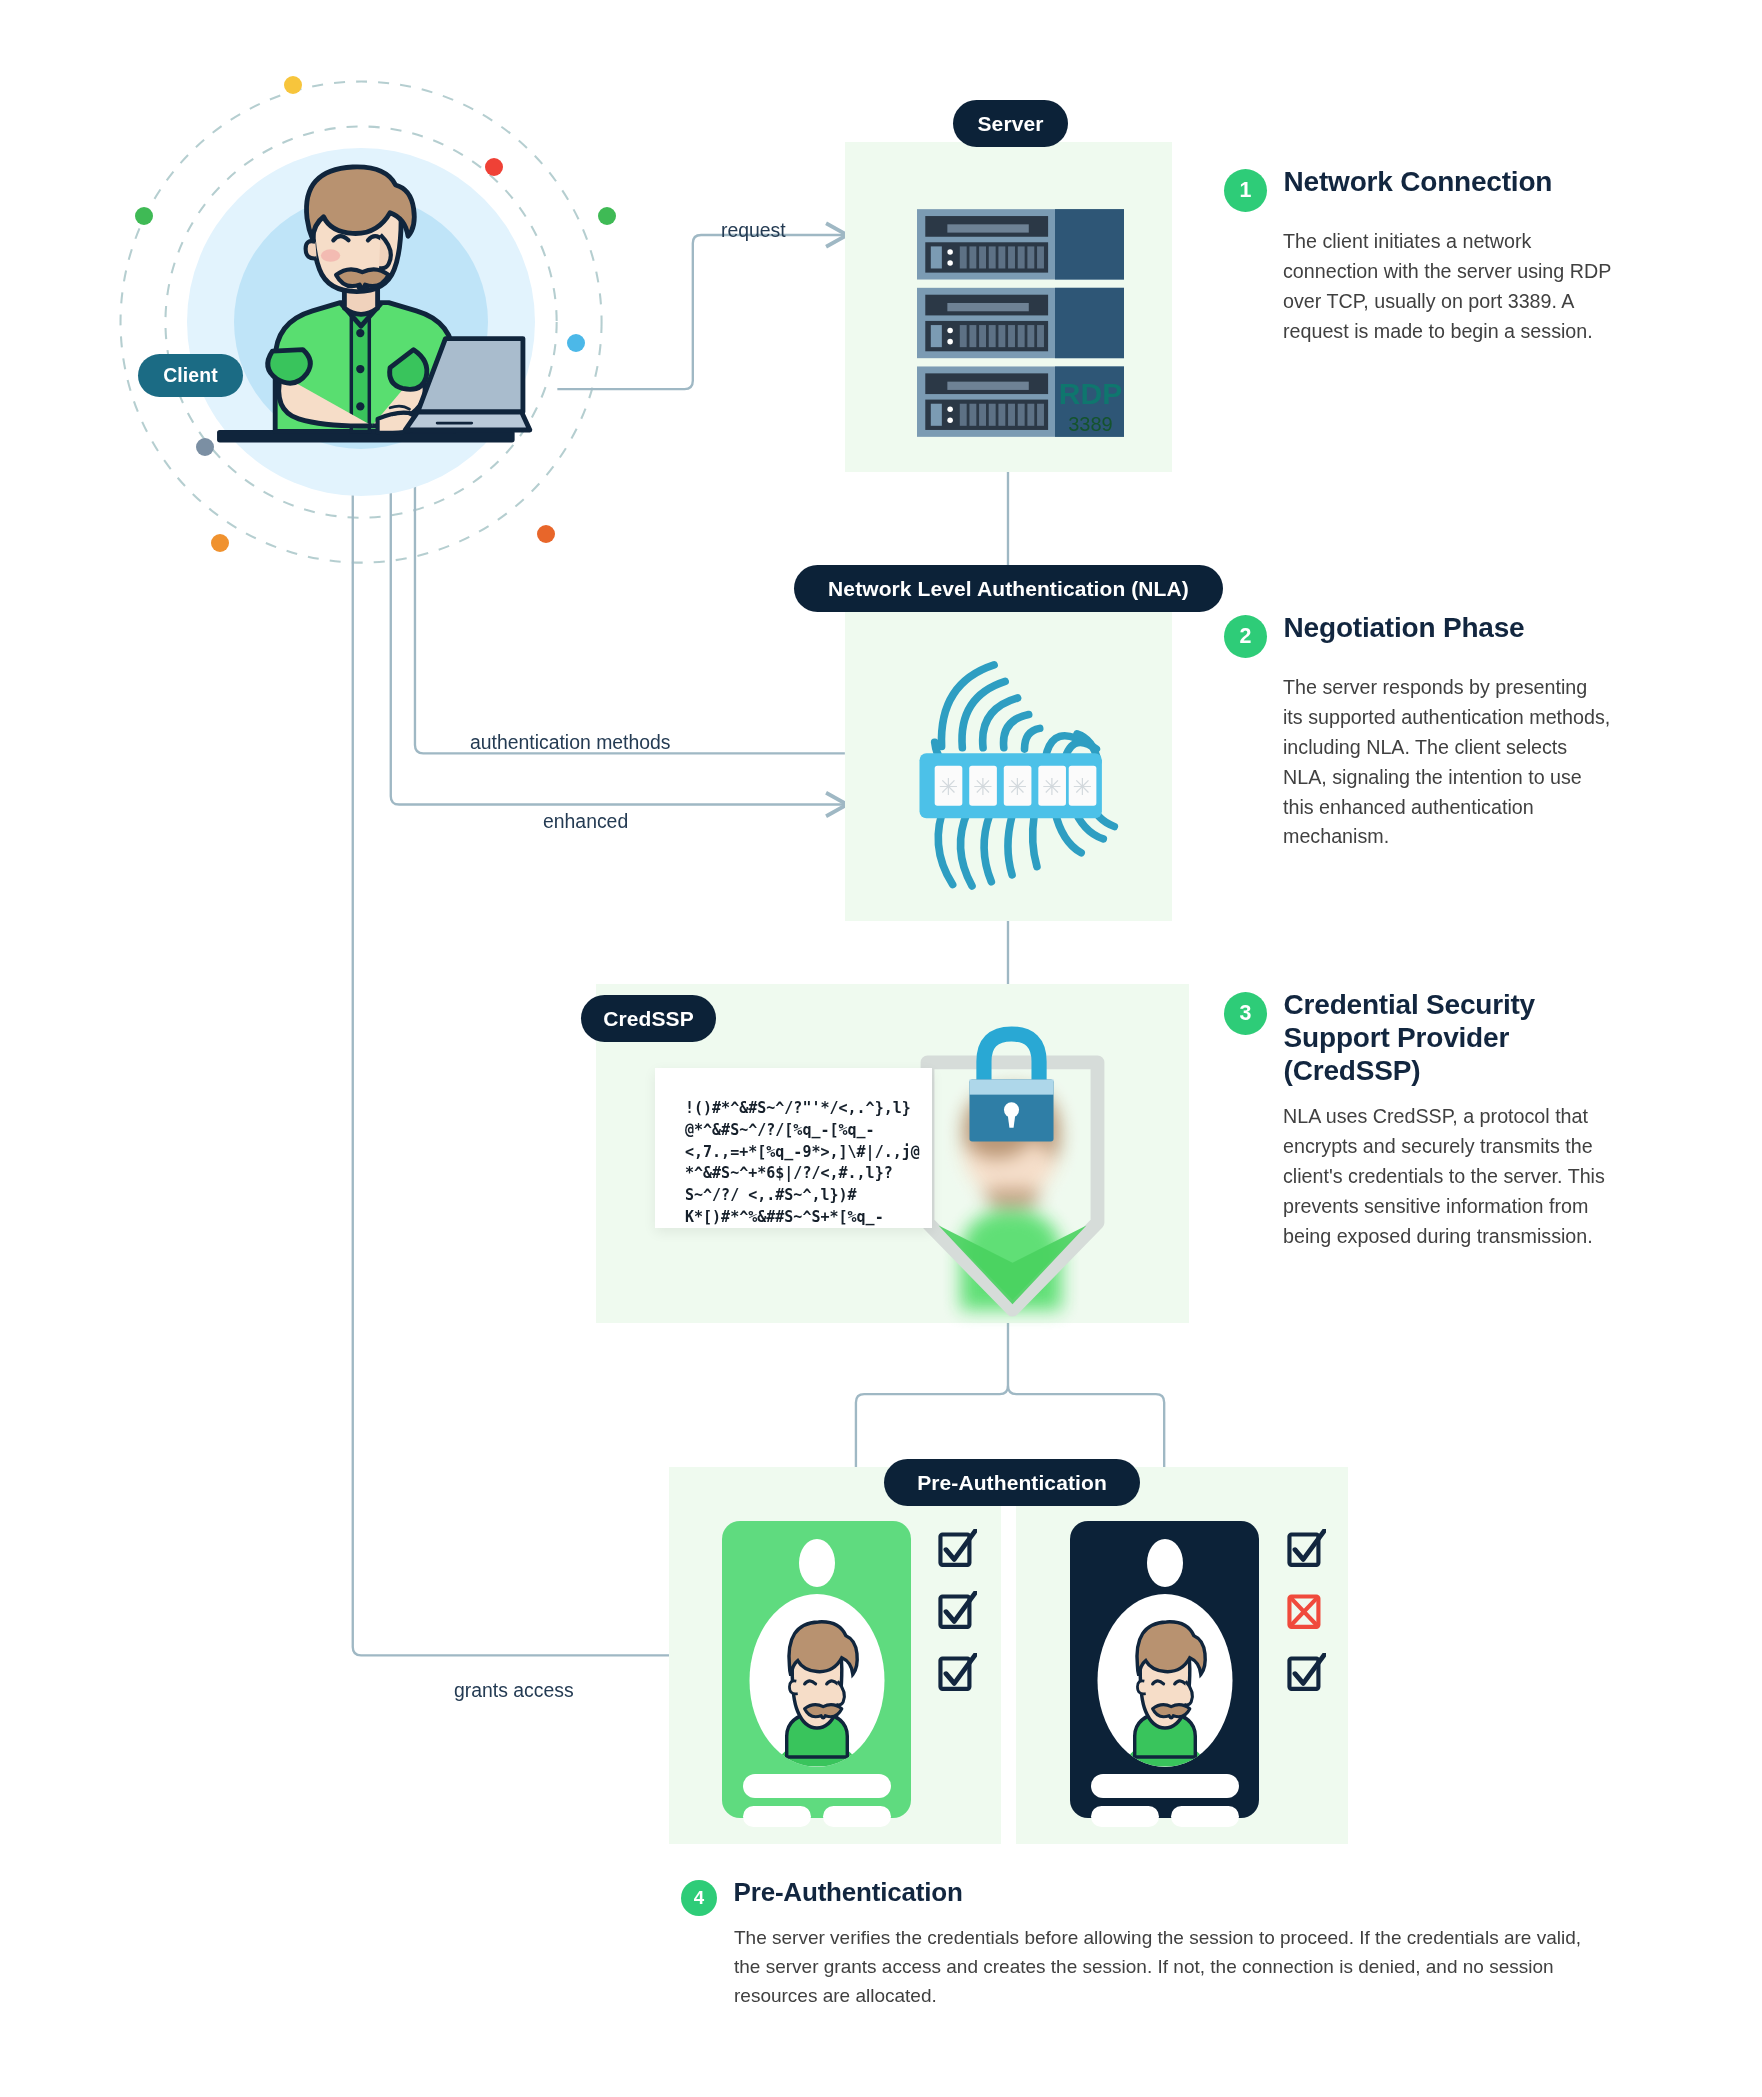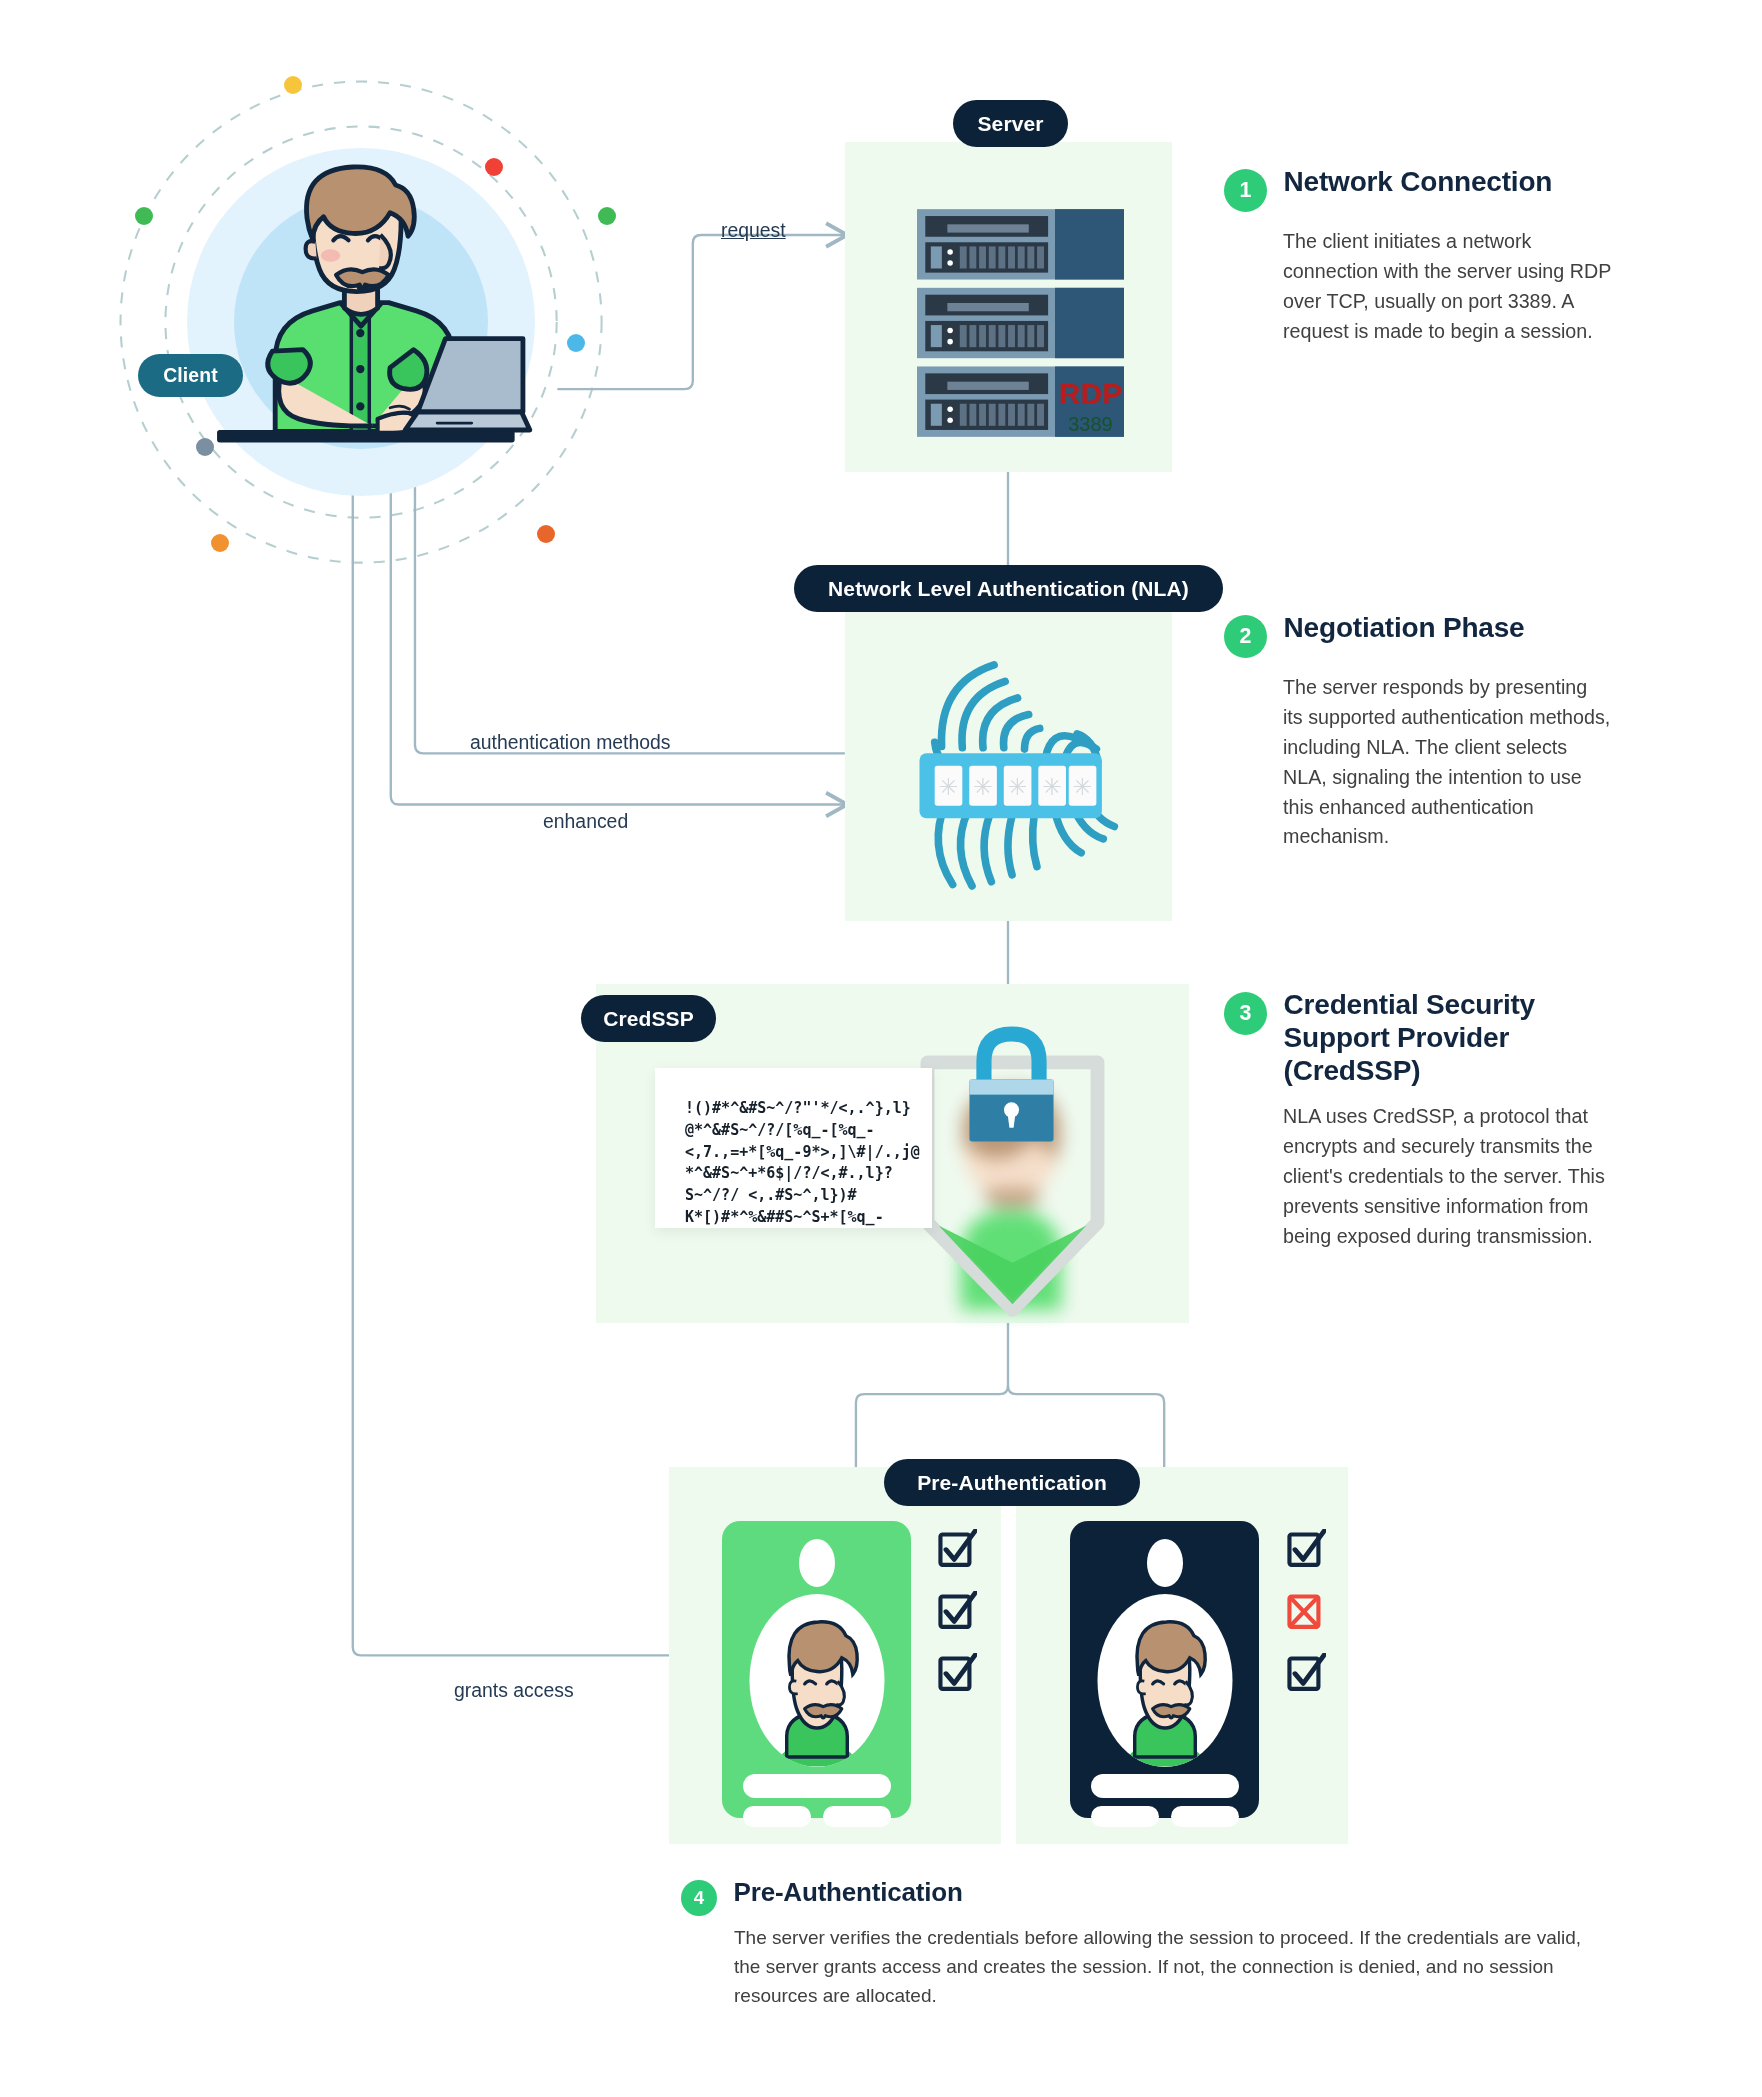--- a/index.html
+++ b/index.html
@@ -273,24 +273,24 @@
           <rect x="104" y="54" width="10" height="32"></rect>
         <rect x="118" y="54" width="10" height="32"></rect>
           <rect x="132" y="54" width="10" height="32"></rect>
         <rect x="146" y="54" width="10" height="32"></rect>
           <rect x="160" y="54" width="10" height="32"></rect>
         <rect x="174" y="54" width="10" height="32"></rect>
       </g>
     </g>
   </svg>
 
-  <div class="abs" style="left:1056px; top:377px; width:69px; text-align:center; color:#b91c1c; font-size:30px; font-weight:700;">RDP</div>
+  <div class="abs" style="left:1056px; top:377px; width:69px; text-align:center; color:#0f766e; font-size:30px; font-weight:700;">RDP</div>
   <div class="abs" style="left:1056px; top:413px; width:69px; text-align:center; color:#14532d; font-size:20px;">3389</div>
 
-  <div class="conn-label" style="left:721px; top:219px;text-decoration:underline;">request</div>
+  <div class="conn-label" style="left:721px; top:219px;">request</div>
 
   <div class="panel" style="left:845px; top:609px; width:327px; height:312px;"></div>
 
   <div class="pill" style="left:794px; top:565px; width:429px; height:47px; font-size:21px;">Network Level Authentication (NLA)</div>
 
   <svg class="abs" style="left:896px; top:630px; width:228px; height:270px;" viewBox="0 0 330 390">
     <g fill="none" stroke="#2e9ec2" stroke-width="11" stroke-linecap="round">
       <path d="M66 168 q-4 -92 76 -118"></path>
       <path d="M96 170 q-6 -74 62 -96"></path>
       <path d="M126 170 q-6 -56 50 -72"></path>

